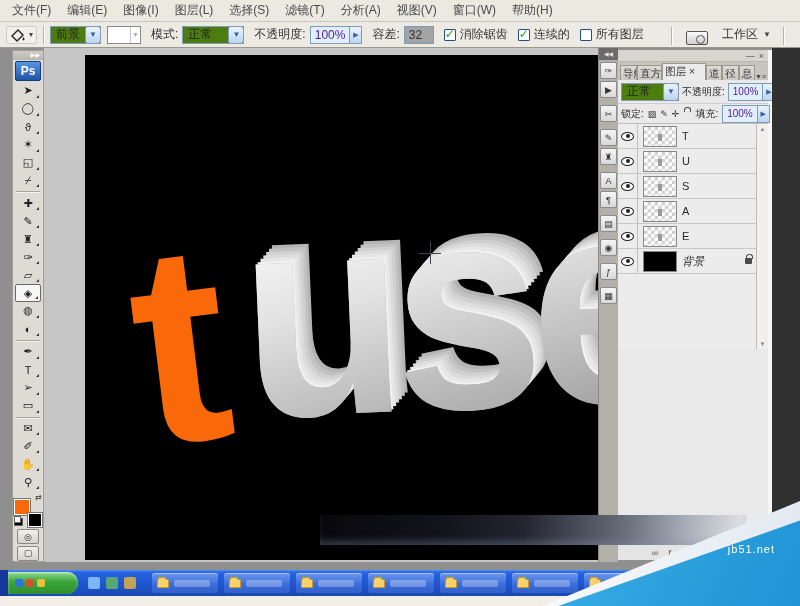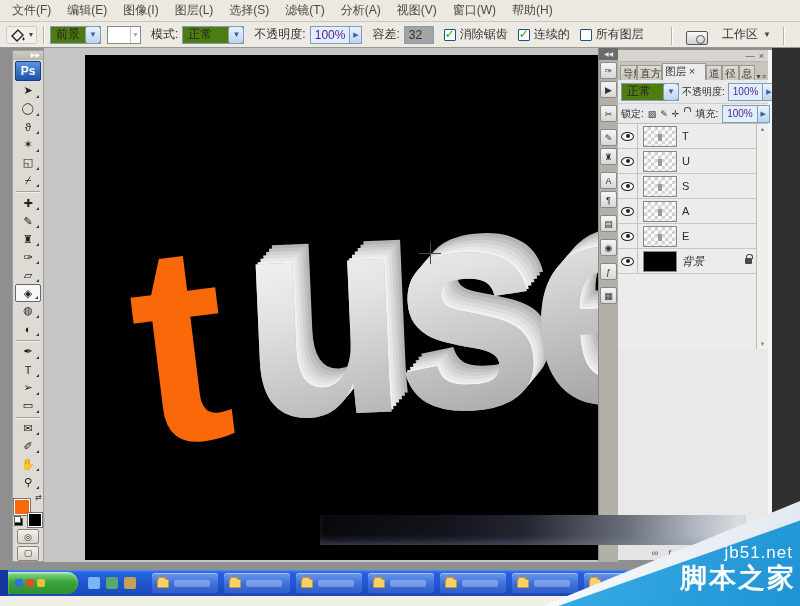--- a/index.html
+++ b/index.html
@@ -149,21 +149,21 @@
   .folder::before{content:"";position:absolute;left:0;top:-3px;width:6px;height:2px;background:#f7d26a;border:1px solid #c89b2a;border-bottom:none}
   .tblob{width:36px;height:7px;border-radius:2px;background:rgba(255,255,255,.3)}
   .bottom-strip{position:absolute;left:0;top:596px;width:800px;height:10px;background:#f2efe8;z-index:55}
 
   
   .wm{position:absolute;left:540px;top:492px;width:260px;height:114px;z-index:100}
   .wm-white{position:absolute;inset:0;background:linear-gradient(120deg,#ffffff,#dde5ee);
      clip-path:polygon(1% 100%,100% 8%,100% 34%,11% 100%)}
   .wm-blue{position:absolute;inset:0;background:linear-gradient(115deg,#3db1e8,#1f93d4);
      clip-path:polygon(7% 100%,100% 25%,100% 100%)}
-  .wm-site{position:absolute;right:7px;top:51px;color:#fff;font-size:17px;letter-spacing:1px}
+  .wm-site{position:absolute;right:25px;top:51px;color:#fff;font-size:11px;letter-spacing:1px}
   .wm-name{position:absolute;right:4px;top:68px;color:#fff;font-size:27px;font-weight:bold;letter-spacing:2px}
 </style>
 </head>
 <body>
 
 <div id="app">
 
   <div class="menubar">
     <span>文件(F)</span>
     <span>编辑(E)</span>
@@ -454,16 +454,15 @@
         <span class="folder"></span>
         <span class="tblob"></span>
       </div>
   </div>
   <div class="bottom-strip"></div>
 
   <div class="wm">
     <div class="wm-white"></div>
     <div class="wm-blue"></div>
     <div class="wm-site">jb51.net</div>
-    <div class="wm-name">脚本之家</div>
   </div>
 
 </div>
 
 </body></html>

